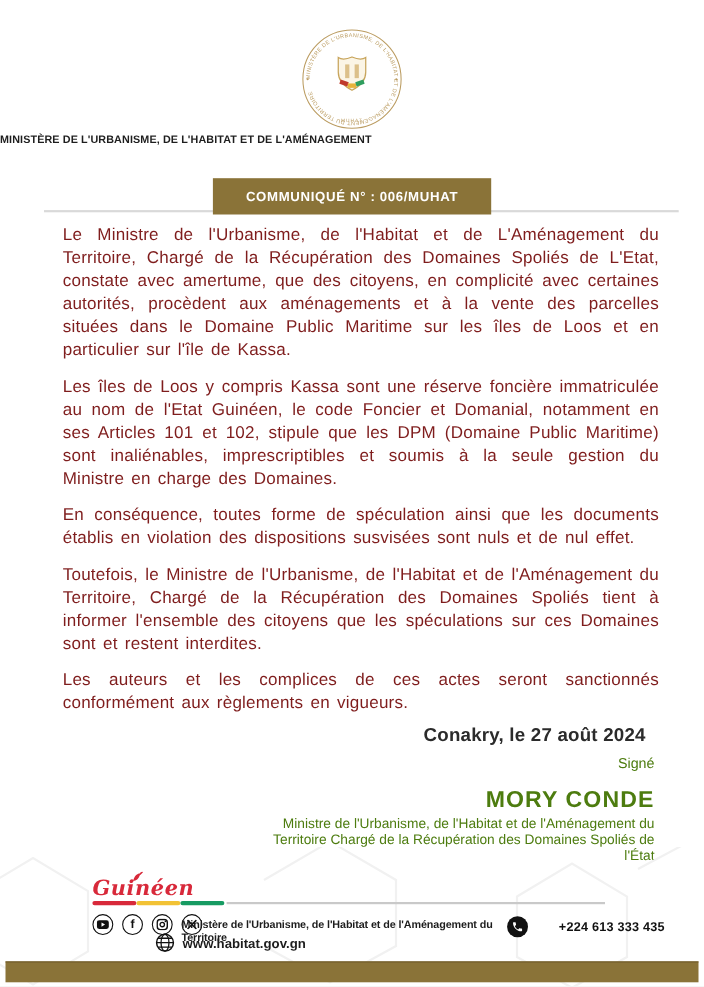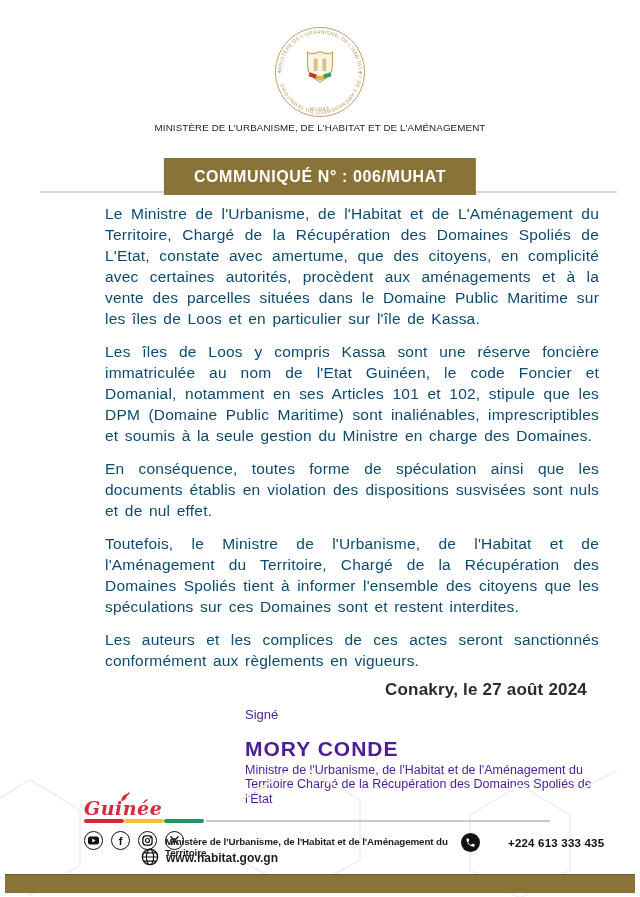--- a/index.html
+++ b/index.html
@@ -4,46 +4,46 @@
 <style>
   html,body { margin:0; padding:0; background:#e9e9e9; }
   .page {
     position:relative; width:640px; height:897px; margin:0 auto;
     background:#ffffff; overflow:hidden;
     font-family:"Liberation Sans", sans-serif;
   }
   
   .seal { display:block; margin:24px auto 2px; width:100px; height:96px; }
   .ministry {
-    text-align:center; font-weight:normal; font-size:9.8px; line-height:12.5px;
+    text-align:left; font-weight:bold; font-size:9.8px; line-height:12.5px;
     color:#1e1e1e; letter-spacing:0.1px;
   }
   .banner-row { position:relative; height:52px; margin-top:7px; }
   .banner-rule {
     position:absolute; left:40px; right:23px; bottom:1px;
     border-top:2px solid #d9d9d9;
   }
   .banner {
     position:absolute; left:50%; bottom:-1px; transform:translateX(-50%);
-    background:#8a7338; color:#ffffff; font-weight:bold; font-size:16px;
+    background:#8a7338; color:#ffffff; font-weight:bold; font-size:12px;
     letter-spacing:0.6px; padding:10px 30px 9px; white-space:nowrap;
   }
   
   .body {
-    padding:9px 41px 0 57px; color:#0c4a6e; font-size:15.5px;
-    line-height:21px; text-align:justify; letter-spacing:0.2px; word-spacing:2px;margin-left:48px;
+    padding:9px 41px 0 57px; color:#7f1d1d; font-size:15.5px;
+    line-height:21px; text-align:justify; letter-spacing:0.2px; word-spacing:2px;
   }
   .body p { margin:0 0 12px 0; }
   .body p.tight { margin-bottom:0; }
   .dateline {
     text-align:right; padding-right:53px; margin-top:9px;
     font-size:17px; font-weight:600; color:#2b2b2b; letter-spacing:0.2px;margin-left:16px;
   }
   
-  .sig { width:350px; margin:7px 0 0 245px; text-align:left; color:#4c1d95; }
+  .sig { width:350px; margin:7px 0 0 245px; text-align:right; color:#4d7c0f; }
   .sig-label { font-size:13px; font-weight:500; }
   .sig-name { font-size:21px; font-weight:bold; letter-spacing:1px; margin-top:15px; }
   .sig-title { font-size:12.5px; line-height:14.5px; font-weight:500; margin-top:2px; }
   
   .watermark { position:absolute; left:0; top:770px; width:640px; height:127px; pointer-events:none; }
   .brand {
     position:absolute; left:84px; top:797px;
     font-family:"DejaVu Serif", serif; font-style:italic; font-weight:bold;
     font-size:19px; color:#d8293a; letter-spacing:0.5px;
   }
@@ -130,21 +130,21 @@
 
   <svg class="watermark" viewBox="0 0 640 127">
     <g fill="none" stroke="#f1f1f1" stroke-width="2">
       <path d="M-20 40 L30 10 L80 40 L80 95 L30 125 L-20 95 Z"></path>
       <path d="M240 30 L300 -5 L360 30 L360 90 L300 123 L240 90"></path>
       <path d="M470 45 L520 15 L570 45 L570 100 L520 128 L470 100 Z"></path>
       <path d="M580 20 L640 -12 L700 20"></path>
     </g>
   </svg>
 
-  <div class="brand">Guinée</div>
+  <div class="brand">Guinéen</div>
   <svg class="brand-bird" width="12" height="10" viewBox="0 0 12 10">
     <path d="M2 9 C3 4 6 2 8 2 C9 1 10 0 11 1 C10 2 9 3 8 4 C7 7 5 9 2 9 Z" fill="#d8293a"></path>
   </svg>
 
   <div class="flag">
     <span style="background:#d8293a"></span>
     <span style="background:#f2c234"></span>
     <span style="background:#169b62"></span>
   </div>
   <div class="flag-rule"></div>

